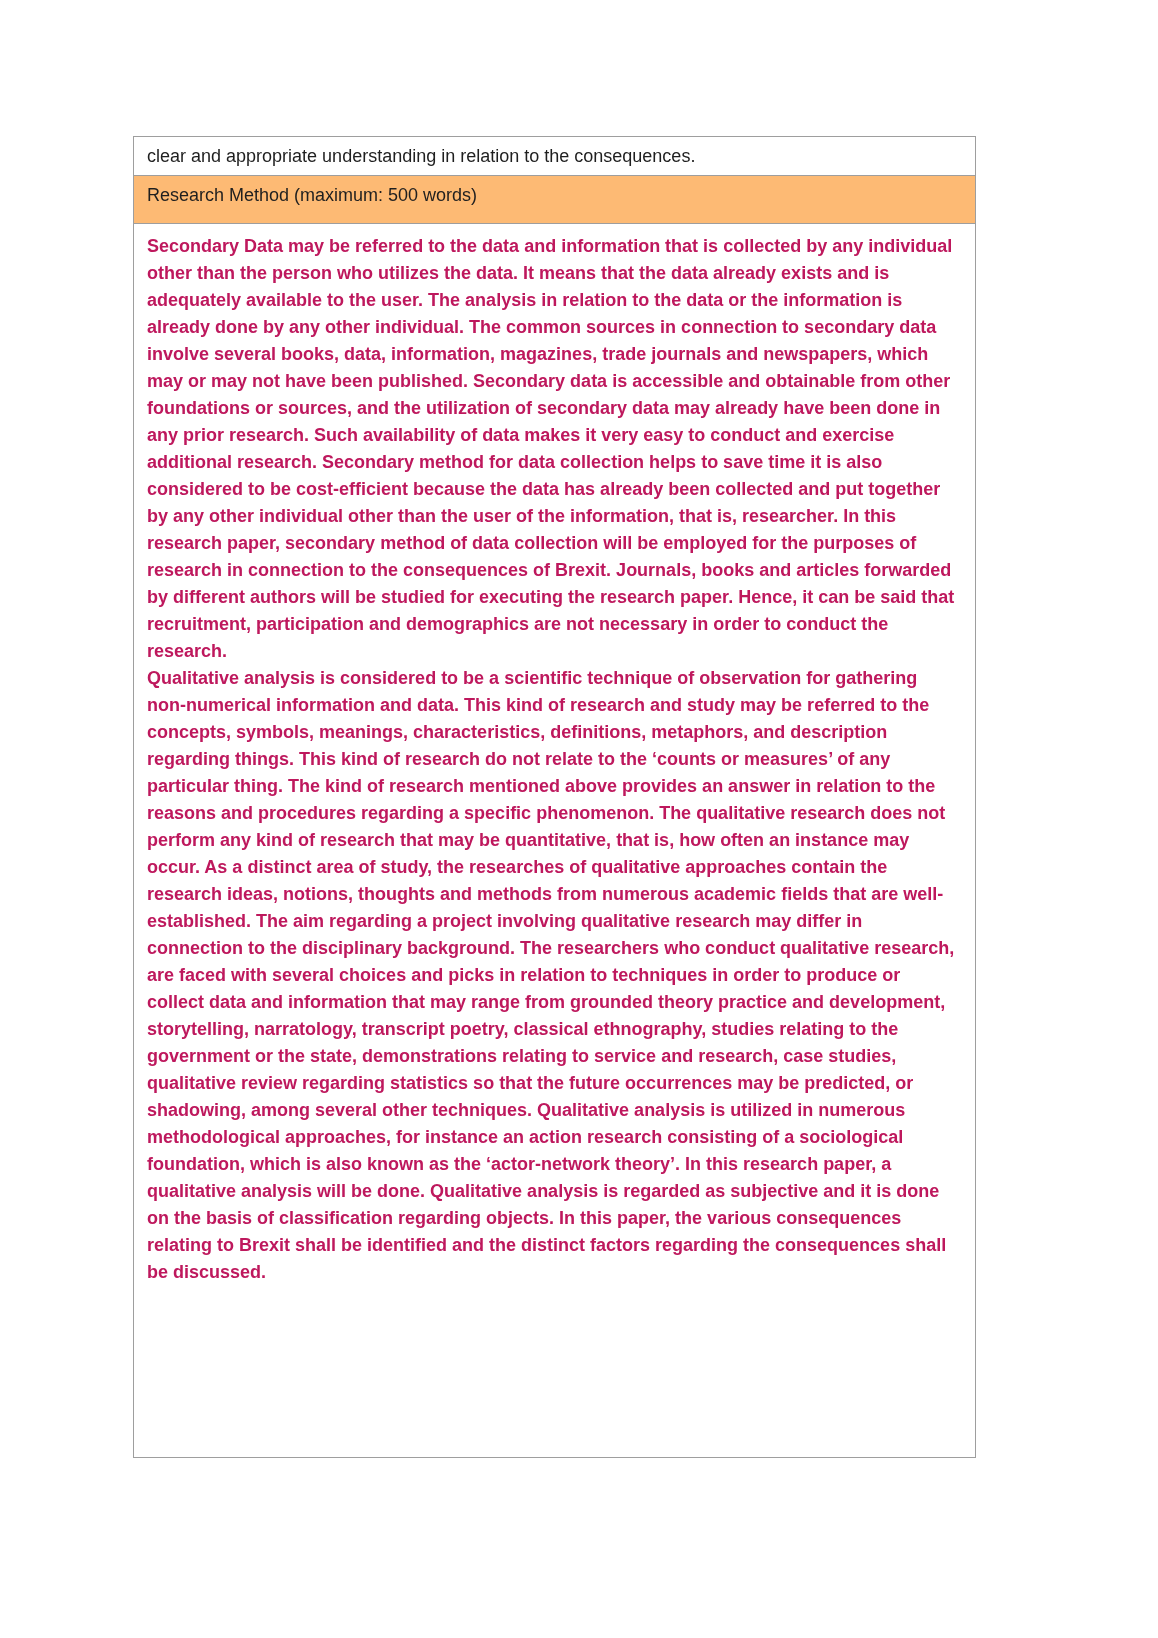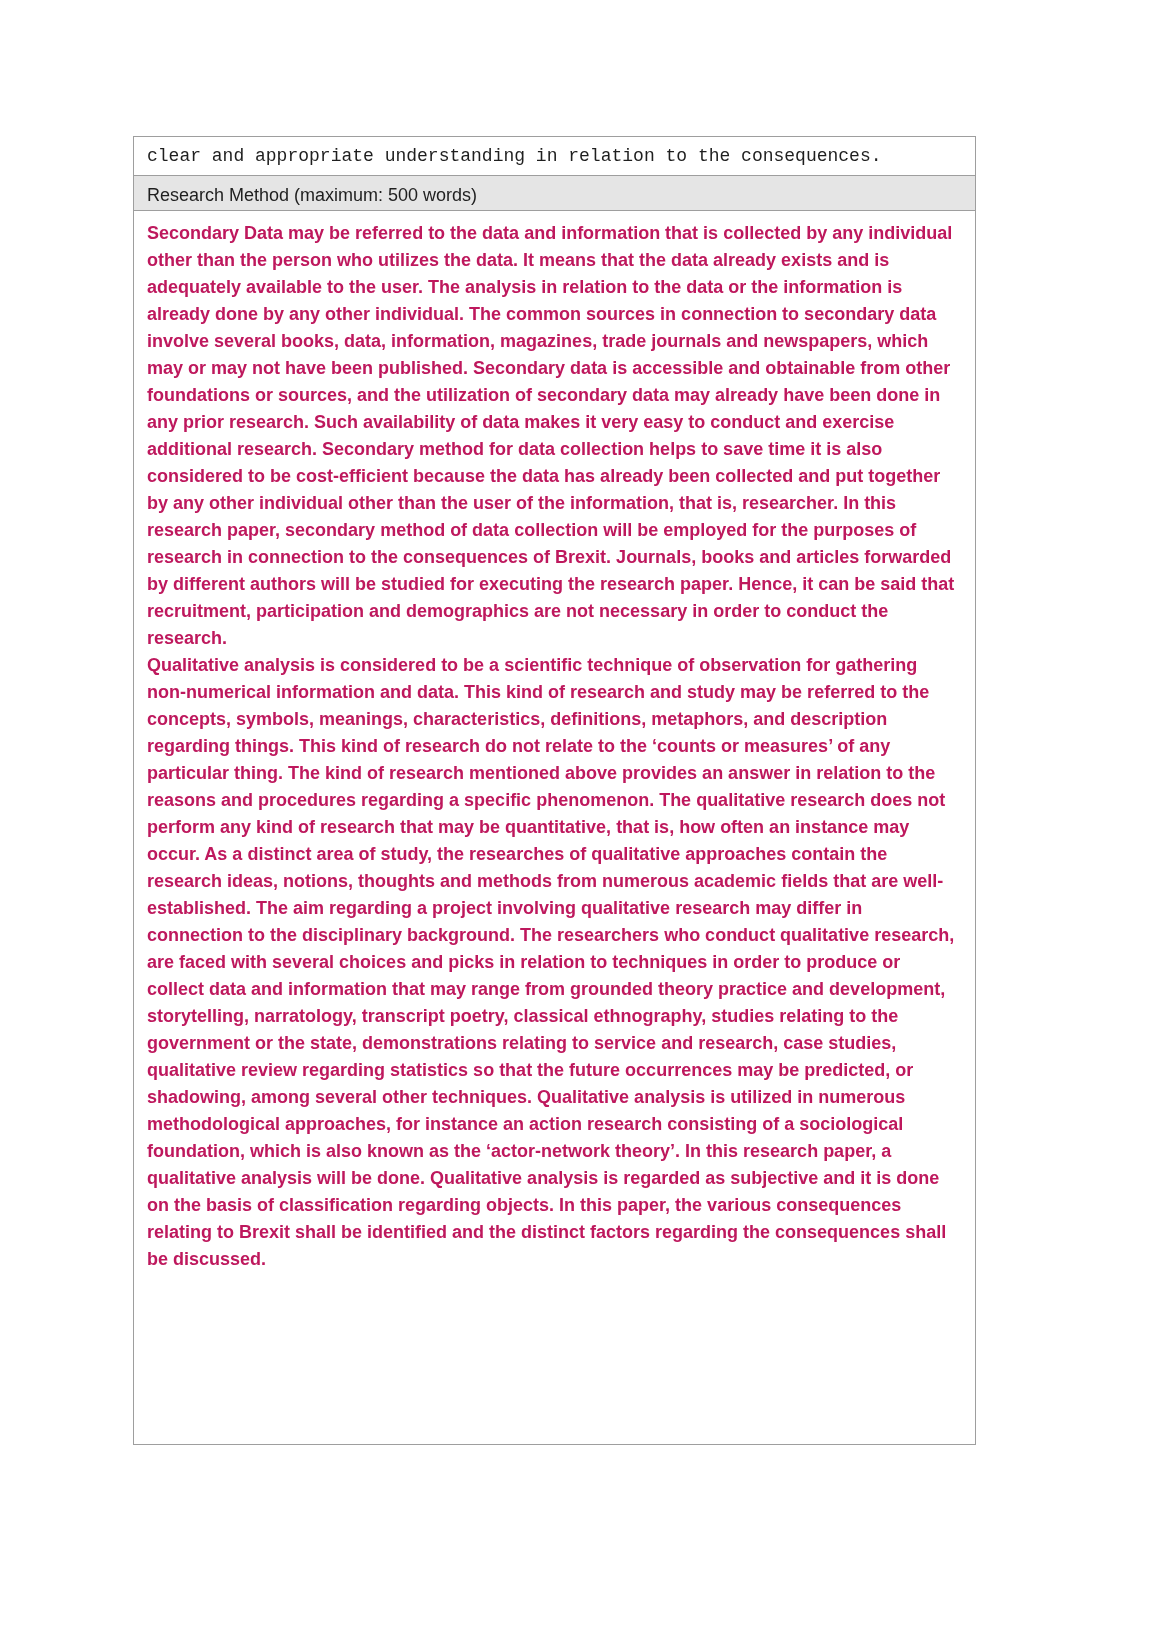--- a/index.html
+++ b/index.html
@@ -25,28 +25,27 @@
   .row {
     box-sizing: border-box;
   }
   .row-intro {
     padding: 7px 12px 7px 13px;
     font-size: 18px;
     line-height: 24px;
     color: #1f1f1f;
     border-bottom: 1px solid #9e9e9e;
     background: #ffffff;
-    font-family: Liberation Mono, monospace;
   }
   .row-header {
-    padding: 7px 12px 3px 13px;
+    padding: 7px 12px 16px 13px;
     font-size: 18px;
     line-height: 24px;
     color: #1f1f1f;
-    background: #e5e5e5;
+    background: #fdba74;
     border-bottom: 1px solid #9e9e9e;
   }
   .row-body {
     padding: 9px 14px 12px 13px;
     font-size: 18px;
     line-height: 27px;
     font-weight: bold;
     color: #be185d;
     min-height: 1233px;
   }

